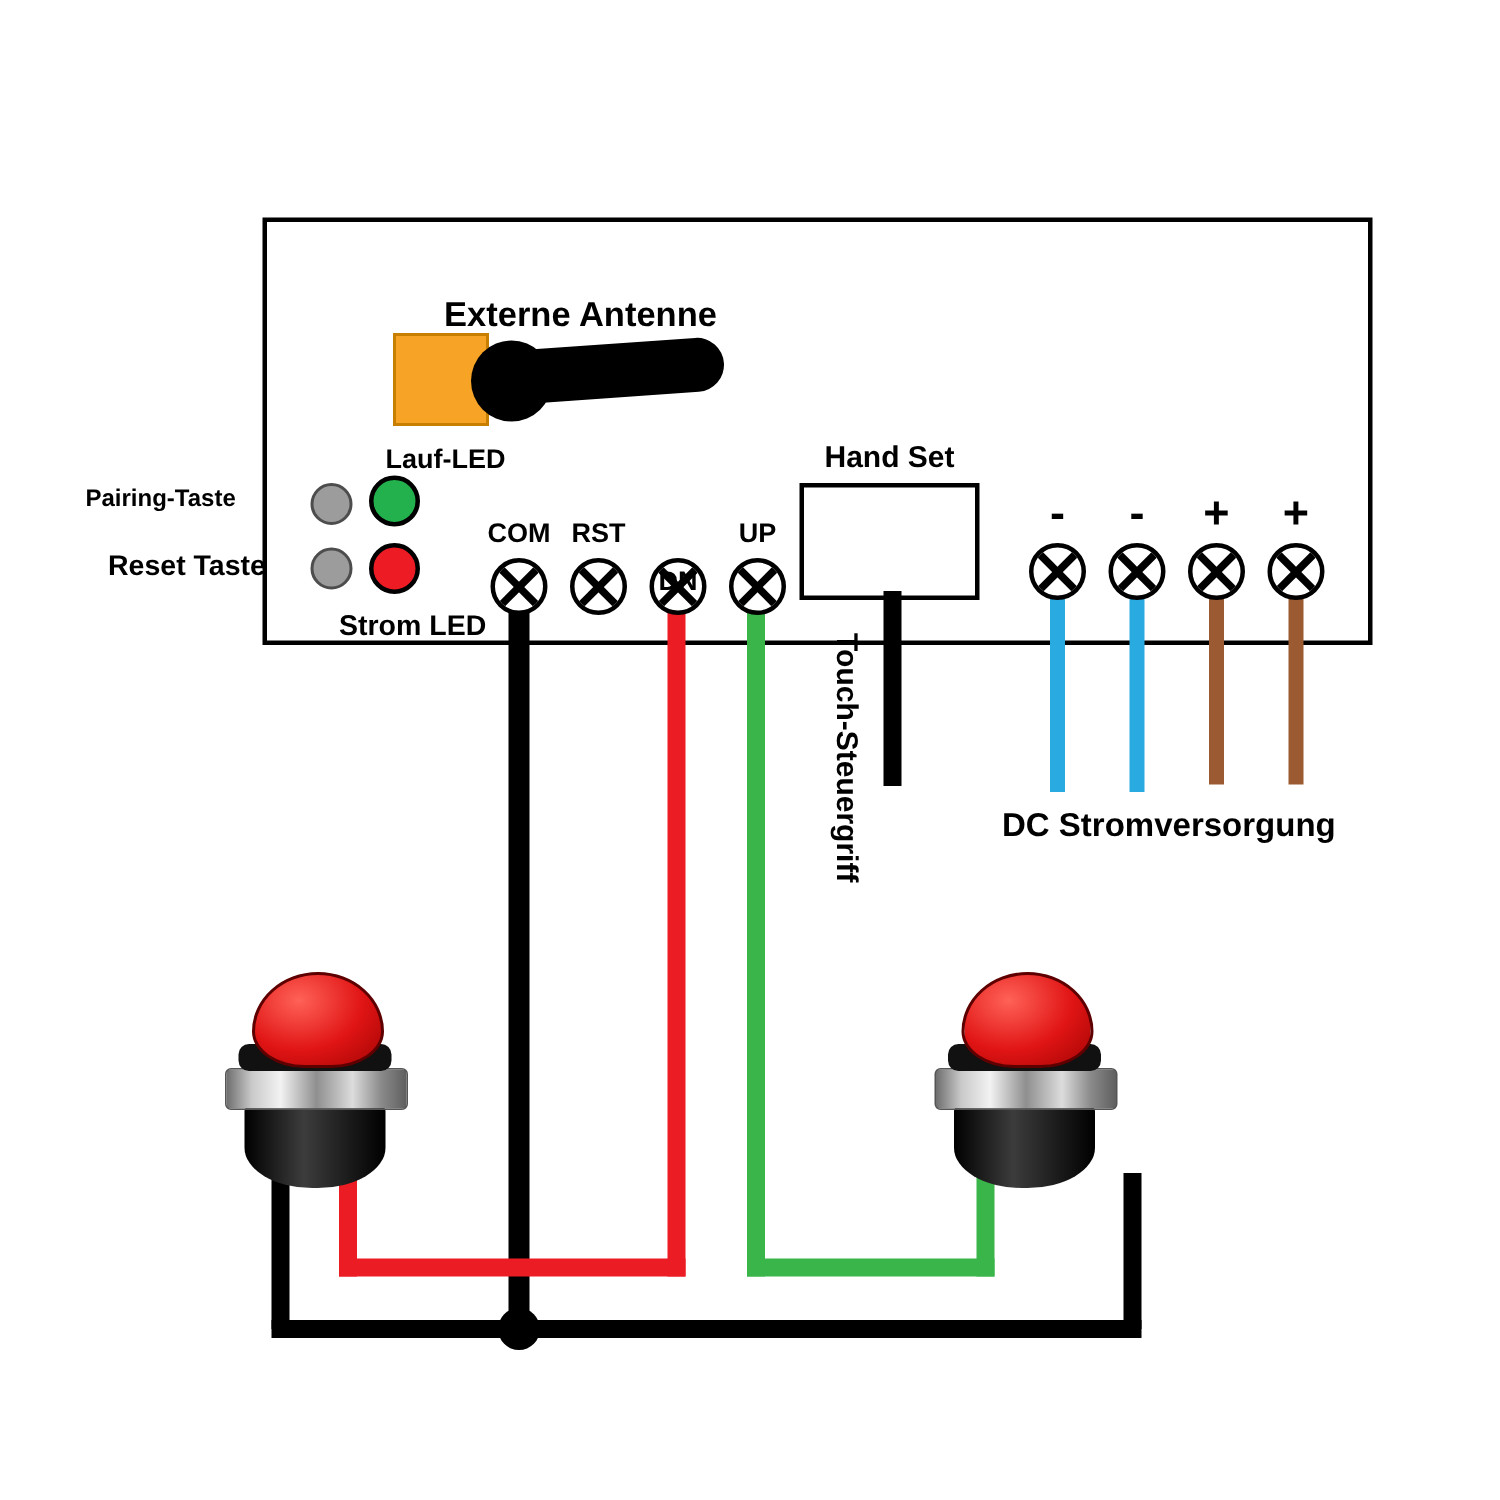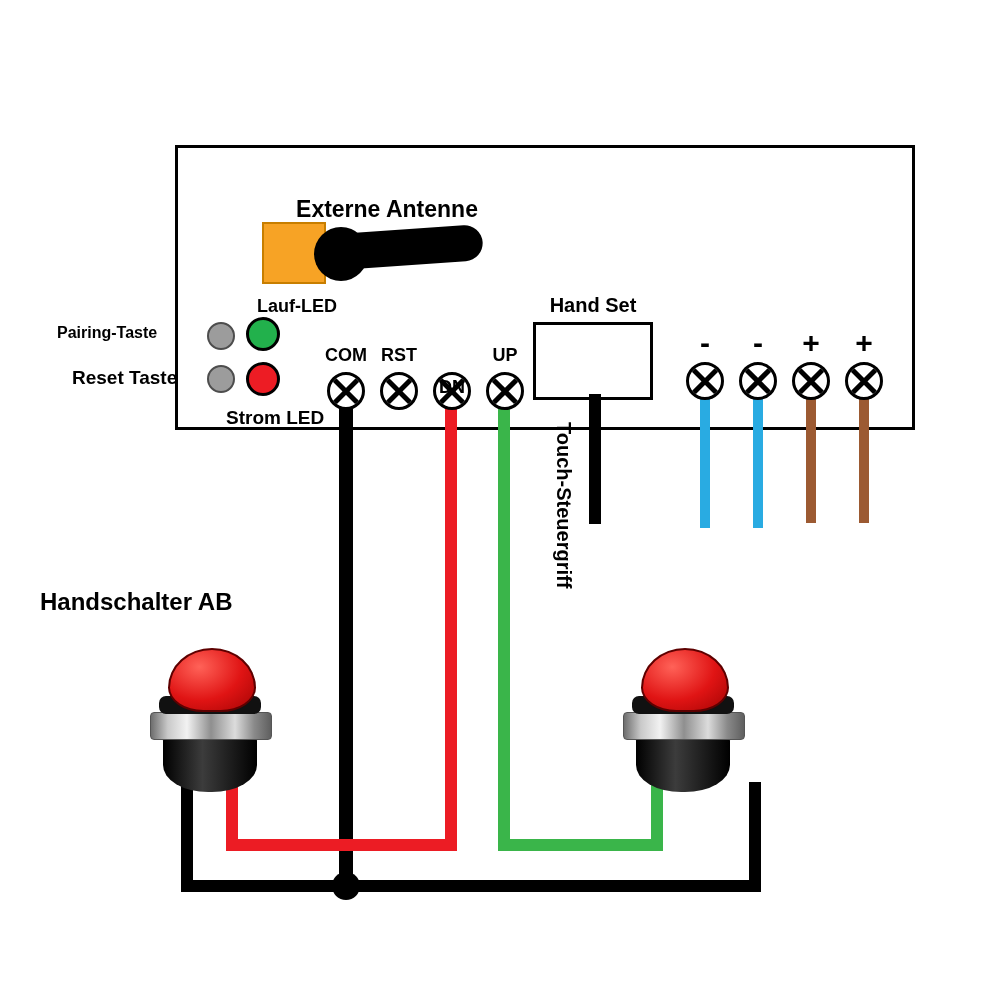--- a/index.html
+++ b/index.html
@@ -85,21 +85,21 @@
   <div class="screw" style="left:686px;top:362px;"></div>
   <div class="screw" style="left:739px;top:362px;"></div>
   <div class="screw" style="left:792px;top:362px;"></div>
   <div class="screw" style="left:845px;top:362px;"></div>
 
   <div class="wire wire-blue" style="left:700px;top:398px;width:10px;height:130px;"></div>
   <div class="wire wire-blue" style="left:753px;top:398px;width:10px;height:130px;"></div>
   <div class="wire wire-brown" style="left:806px;top:398px;width:10px;height:125px;"></div>
   <div class="wire wire-brown" style="left:859px;top:398px;width:10px;height:125px;"></div>
 
-  <div class="lbl" style="left:40px;top:588px;font-size:24px;">Handschalter AB</div>
+  <div class="lbl" style="left:668px;top:537px;font-size:22px;">DC Stromversorgung</div>
 
   <div class="wire wire-black" style="left:339px;top:404px;width:14px;height:482px;"></div>
   <div class="wire wire-red" style="left:445px;top:404px;width:12px;height:447px;"></div>
   <div class="wire wire-green" style="left:498px;top:404px;width:12px;height:447px;"></div>
 
   <div class="wire wire-red" style="left:226px;top:839px;width:231px;height:12px;"></div>
   <div class="wire wire-red" style="left:226px;top:782px;width:12px;height:69px;"></div>
 
   <div class="wire wire-green" style="left:498px;top:839px;width:165px;height:12px;"></div>
   <div class="wire wire-green" style="left:651px;top:782px;width:12px;height:69px;"></div>

